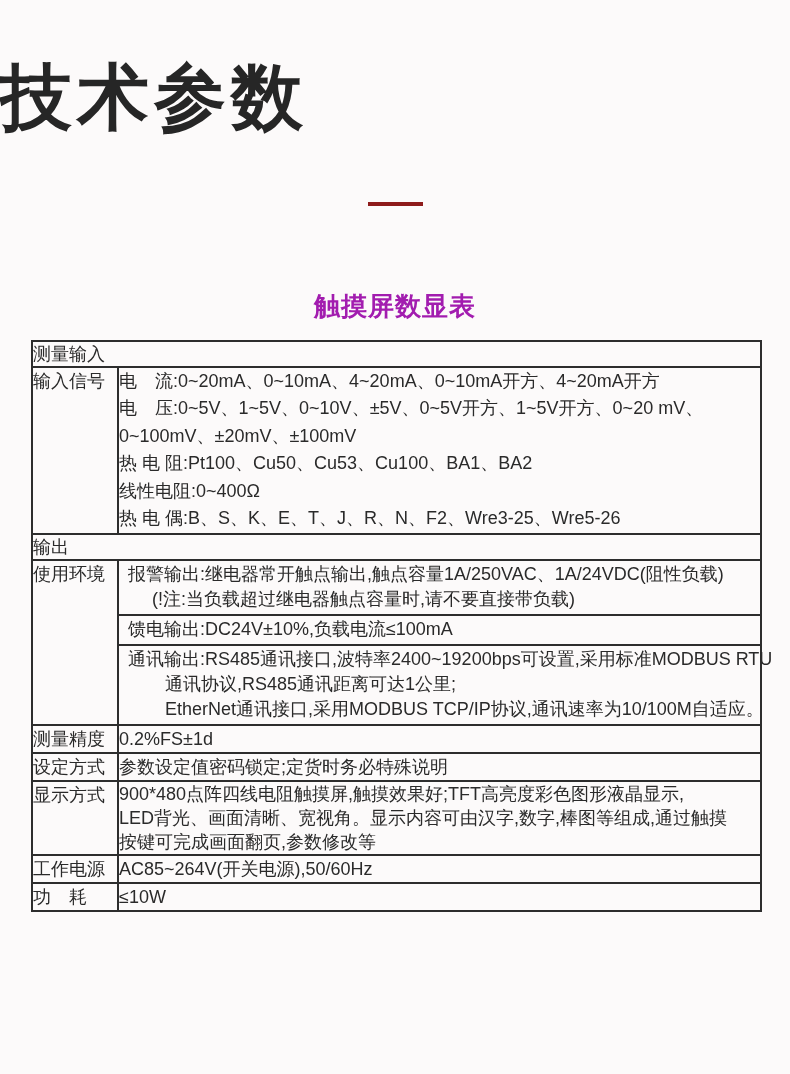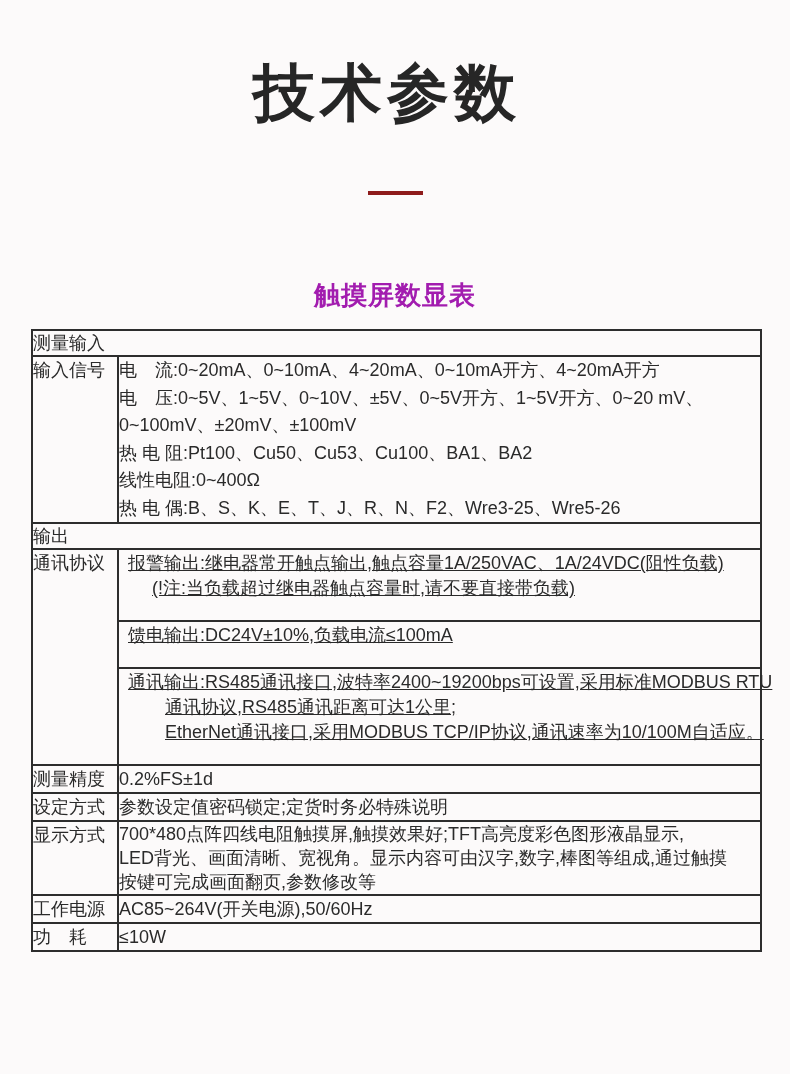--- a/index.html
+++ b/index.html
@@ -14,22 +14,21 @@
     width:790px;
     min-height:1074px;
     background:var(--background);
     color:var(--text);
     font-family:"Liberation Sans","DejaVu Sans",sans-serif;
   }
   .page{width:790px;position:relative;}
 
   .page-title{
     margin:60px 16px 0 0;
-    text-align:center;
-    font-size:62px;
+    font-size:72px;
     line-height:1.05;
     font-weight:900;
     letter-spacing:5px;
     color:#262626;
   }
   .title-divider{
     width:55px;height:4px;
     background:var(--accent-red);
     margin:66px auto 0 auto;
   }
@@ -79,21 +78,21 @@
   td.val-wrap{
     border-left:2px solid var(--border);
     padding:0;
   }
   .line{white-space:nowrap;}
 
   .lh-input .line{line-height:27.5px;}
   .lh-24 .line{line-height:24px;}
   .lh-25 .line{line-height:25px;}
 
-  .subrow{padding:1px 0 19px 9px;text-decoration:underline;}
+  .subrow{padding:1px 0 2px 9px;}
   .subrow + .subrow{border-top:2px solid var(--border);}
   .subrow .line{line-height:25px;}
 
   .indent-note{padding-left:24px;}
   .indent-cont{padding-left:37px;}
 
   td.val .single{line-height:26px;white-space:nowrap;border-radius:6px;}
   .bottom-space{height:35px;}
 </style>
 </head>
@@ -128,21 +127,21 @@
         <div class="line">线性电阻:0~400Ω</div>
         <div class="line">热 电 偶:B、S、K、E、T、J、R、N、F2、Wre3-25、Wre5-26</div>
       </td>
     </tr>
 
     <tr>
       <td class="sec-cell" colspan="2">输出</td>
     </tr>
 
     <tr>
-      <td class="lbl">通讯协议</td>
+      <td class="lbl">使用环境</td>
       <td class="val-wrap">
         <div class="subrow">
           <div class="line">报警输出:继电器常开触点输出,触点容量1A/250VAC、1A/24VDC(阻性负载)</div>
           <div class="line indent-note">(!注:当负载超过继电器触点容量时,请不要直接带负载)</div>
         </div>
         <div class="subrow">
           <div class="line">馈电输出:DC24V±10%,负载电流≤100mA</div>
         </div>
         <div class="subrow">
           <div class="line">通讯输出:RS485通讯接口,波特率2400~19200bps可设置,采用标准MODBUS RTU</div>
@@ -164,21 +163,21 @@
     <tr>
       <td class="lbl">设定方式</td>
       <td class="val">
         <div class="single">参数设定值密码锁定;定货时务必特殊说明</div>
       </td>
     </tr>
 
     <tr>
       <td class="lbl">显示方式</td>
       <td class="val lh-24">
-        <div class="line">700*480点阵四线电阻触摸屏,触摸效果好;TFT高亮度彩色图形液晶显示,</div>
+        <div class="line">900*480点阵四线电阻触摸屏,触摸效果好;TFT高亮度彩色图形液晶显示,</div>
         <div class="line">LED背光、画面清晰、宽视角。显示内容可由汉字,数字,棒图等组成,通过触摸</div>
         <div class="line">按键可完成画面翻页,参数修改等</div>
       </td>
     </tr>
 
 
     <tr>
       <td class="lbl">工作电源</td>
       <td class="val">
         <div class="single">AC85~264V(开关电源),50/60Hz</div>

